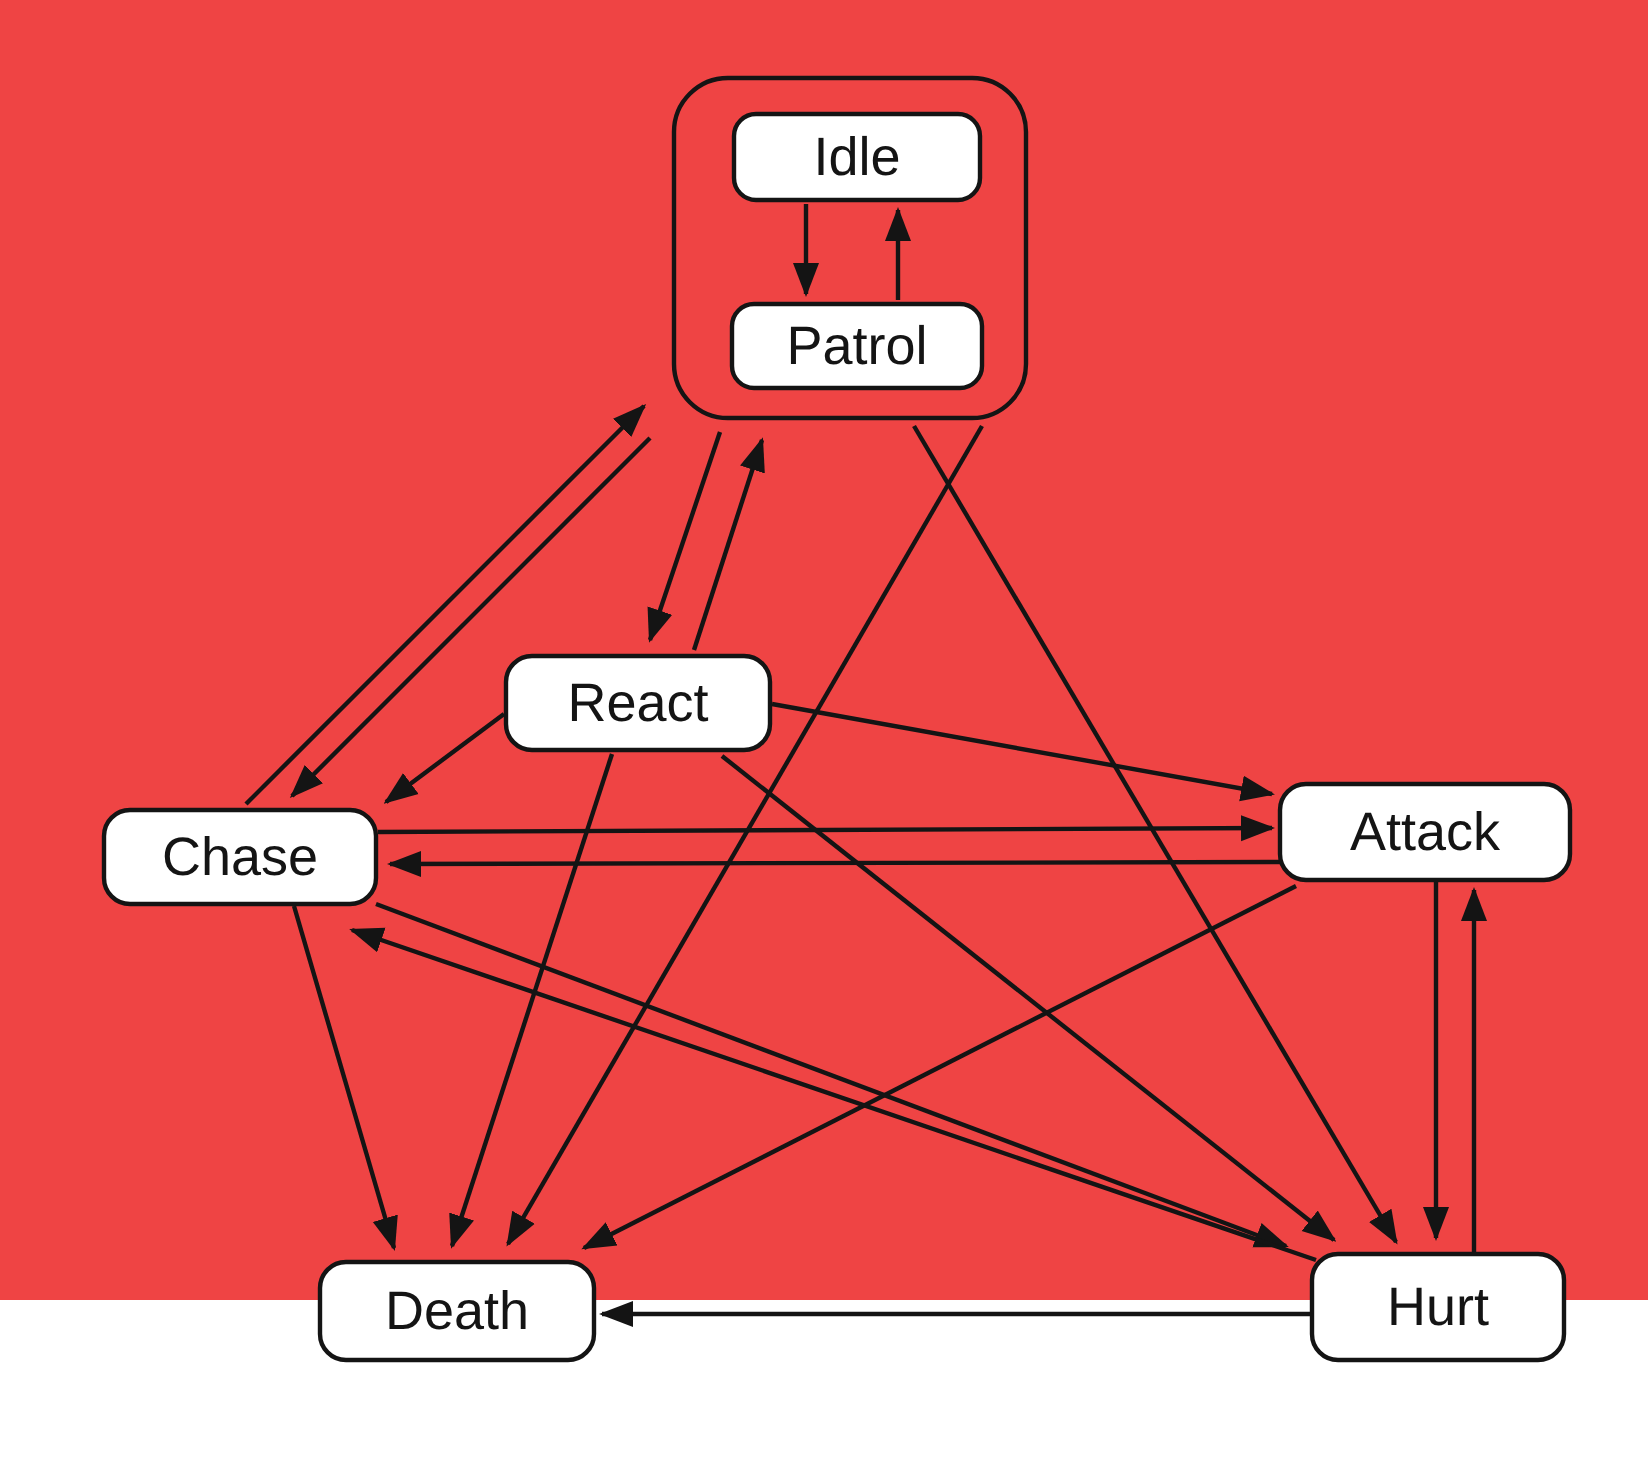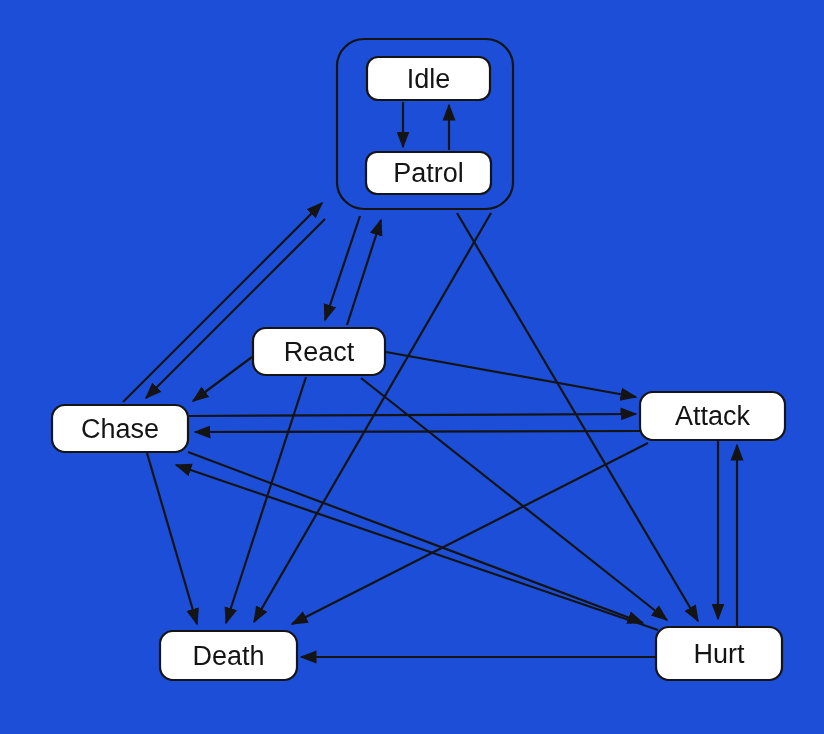--- a/index.html
+++ b/index.html
@@ -1,17 +1,17 @@
 <!DOCTYPE html>
 <html style="--line: #141414;"><head>
 <meta charset="utf-8">
 <style>
   html,body{margin:0;padding:0;background:#ffffff;}
   body{width:824px;height:734px;overflow:hidden;font-family:"Liberation Sans",sans-serif;}
-  .canvas{position:relative;width:824px;height:734px;background:#1d4ed8;}
+  .canvas{position:relative;width:824px;height:650px;background:#ef4444;}
   svg{display:block;}
   .edge{stroke:var(--line,#141414);stroke-width:2.2;fill:none;}
   .node-box{fill:#ffffff;stroke:var(--line,#141414);stroke-width:2.2;}
   .group-box{fill:none;stroke:var(--line,#141414);stroke-width:2.2;}
   .node-label{font-family:"Liberation Sans",sans-serif;font-size:27px;fill:var(--line,#141414);text-anchor:middle;}
   .arrowhead{fill:var(--line,#141414);}
 </style>
 </head>
 <body>
 

